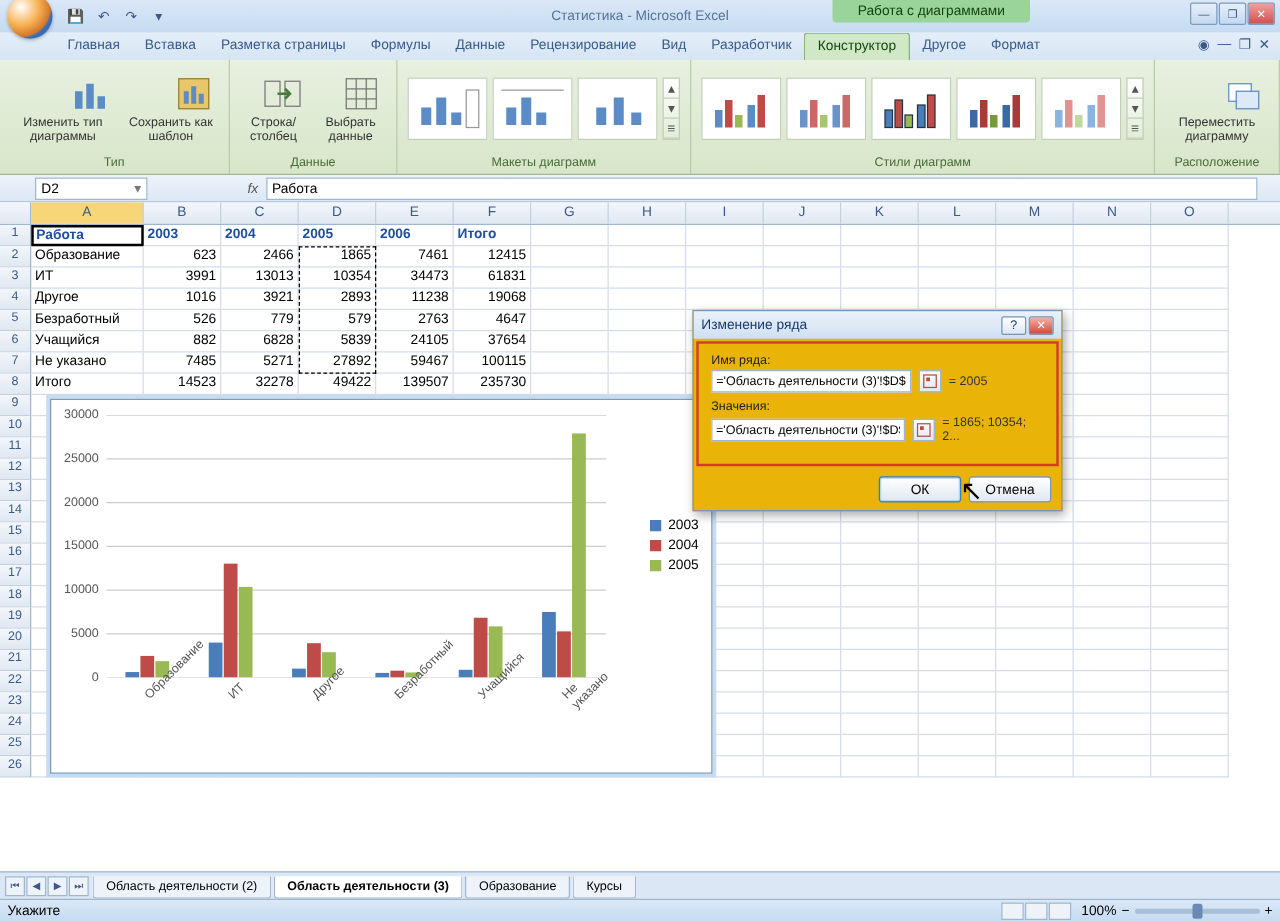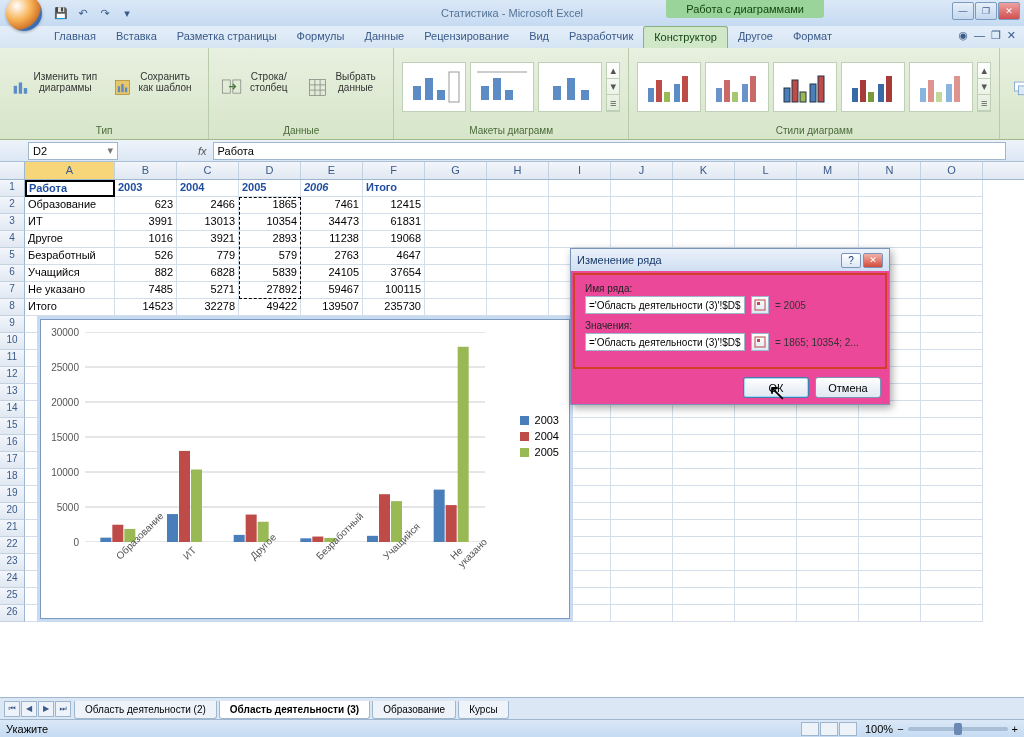--- a/index.html
+++ b/index.html
@@ -15,21 +15,21 @@
 .win-btn.close{background:linear-gradient(#f0a0a0,#d05050);color:#fff;}
 .tabs{height:22px;background:linear-gradient(#e4eef9,#d6e5f3);display:flex;padding-left:44px;position:relative;}
 .tab{padding:4px 10px;color:#3a5a8a;cursor:pointer;}
 .tab.active{background:#d0e8c8;border:1px solid #8ab080;border-bottom:none;border-radius:3px 3px 0 0;color:#13450f;}
 .help-min{position:absolute;right:8px;top:3px;display:flex;gap:6px;}
 .help-min span{color:#3a5a8a;cursor:pointer;}
 .ribbon{height:92px;background:linear-gradient(#e8f0e0,#d7e6c9);border-bottom:1px solid #a0b890;display:flex;}
 .rgroup{border-right:1px solid #b8ccac;padding:4px 8px 2px;display:flex;flex-direction:column;align-items:center;justify-content:space-between;}
 .rgroup-body{display:flex;gap:6px;align-items:center;height:70px;}
 .rgroup-label{font-size:10px;color:#4a6a3a;text-align:center;padding:1px 0;}
-.big-btn{display:flex;flex-direction:row;align-items:flex-start;gap:2px;cursor:pointer;padding:2px 4px;}
+.big-btn{display:flex;flex-direction:column;align-items:flex-end;gap:2px;cursor:pointer;padding:2px 4px;}
 .big-btn .ico{width:32px;height:32px;display:flex;align-items:center;justify-content:center;}
 .big-btn span{font-size:10px;color:#333;text-align:center;line-height:11px;}
 .gallery{display:flex;gap:4px;align-items:center;}
 .gal-item{width:64px;height:50px;background:#fff;border:1px solid #c0d0b8;display:flex;align-items:center;justify-content:center;cursor:pointer;}
 .gal-item svg{width:54px;height:38px;}
 .gal-scroll{width:14px;height:50px;background:linear-gradient(#fff,#e0ecd8);border:1px solid #c0d0b8;display:flex;flex-direction:column;}
 .gal-scroll div{flex:1;display:flex;align-items:center;justify-content:center;color:#555;border-bottom:1px solid #c0d0b8;cursor:pointer;}
 .namebox-bar{height:22px;background:linear-gradient(#eef3fa,#dbe7f4);border-bottom:1px solid #a9bfd6;display:flex;align-items:center;}
 .namebox{width:90px;height:18px;background:#fff;border:1px solid #9fb6cf;margin-left:28px;padding:0 4px;display:flex;align-items:center;justify-content:space-between;}
 .fx-label{margin-left:80px;color:#555;font-style:italic;}
@@ -49,21 +49,21 @@
 .marching{position:absolute;border:1.5px dashed #000;pointer-events:none;}
 .chart-obj{position:absolute;left:40px;top:157px;width:530px;height:300px;background:#fff;border:1px solid #7a9ac0;box-shadow:0 0 0 3px #c8dbf0;}
 .chart-plot{position:absolute;left:44px;top:12px;width:400px;height:210px;}
 .y-axis{position:absolute;left:0;top:12px;width:42px;height:210px;}
 .y-tick{position:absolute;right:4px;font-size:10px;color:#555;transform:translateY(-50%);}
 .x-labels{position:absolute;left:44px;top:226px;width:400px;height:60px;}
 .x-lab{position:absolute;font-size:10px;color:#555;transform:rotate(-45deg);transform-origin:top left;top:8px;}
 .legend{position:absolute;right:10px;top:90px;}
 .lg-item{display:flex;align-items:center;gap:6px;margin:4px 0;font-size:10px;}
 .lg-sw{width:9px;height:9px;}
-.dialog{position:absolute;left:570px;top:248px;width:320px;background:#ec4899;border:1px solid #7a95b8;box-shadow:2px 3px 8px rgba(0,0,0,.35);}
+.dialog{position:absolute;left:554px;top:248px;width:296px;background:#eab308;border:1px solid #7a95b8;box-shadow:2px 3px 8px rgba(0,0,0,.35);}
 .dlg-title{height:22px;background:linear-gradient(#eaf1fa,#cfe0f2);padding:3px 6px;color:#1a3a6a;display:flex;justify-content:space-between;align-items:center;}
 .dlg-close{display:flex;gap:2px;}
 .dlg-x{width:20px;height:15px;border:1px solid #7a95b8;background:linear-gradient(#f5b0a8,#d24a3a);color:#fff;text-align:center;font-size:9px;line-height:13px;border-radius:2px;cursor:pointer;}
 .dlg-q{width:20px;height:15px;border:1px solid #7a95b8;background:linear-gradient(#fff,#dce7f3);text-align:center;font-size:10px;line-height:13px;border-radius:2px;cursor:pointer;}
 .dlg-body{padding:8px 10px 10px;border:2px solid #d04028;margin:2px;}
 .dlg-row{margin-bottom:6px;}
 .dlg-lbl{font-size:10px;color:#222;margin-bottom:2px;}
 .dlg-field{display:flex;align-items:center;gap:6px;}
 .dlg-inp{width:160px;height:18px;border:1px solid #9fb6cf;background:#fff;padding:0 3px;font-size:10px;}
 .dlg-pick{width:18px;height:18px;border:1px solid #9fb6cf;background:linear-gradient(#fff,#e0e8f2);display:flex;align-items:center;justify-content:center;cursor:pointer;}
@@ -320,21 +320,21 @@
       <div class="col-h" style="width: 62px;">N</div>
       <div class="col-h" style="width: 62px;">O</div>
     </div>
   <div class="rows" id="rows">
       <div class="row">
         <div class="row-h">1</div>
         <div class="cell hdr active" style="width: 90px;">Работа</div>
         <div class="cell hdr" style="width: 62px;">2003</div>
         <div class="cell hdr" style="width: 62px;">2004</div>
         <div class="cell hdr" style="width: 62px;">2005</div>
-        <div class="cell hdr" style="width: 62px; font-style: italic;">2006</div>
+        <div class="cell hdr" style="width: 62px;">2006</div>
         <div class="cell hdr" style="width: 62px;">Итого</div>
         <div class="cell" style="width: 62px;"></div>
         <div class="cell" style="width: 62px;"></div>
         <div class="cell" style="width: 62px;"></div>
         <div class="cell" style="width: 62px;"></div>
         <div class="cell" style="width: 62px;"></div>
         <div class="cell" style="width: 62px;"></div>
         <div class="cell" style="width: 62px;"></div>
         <div class="cell" style="width: 62px;"></div>
         <div class="cell" style="width: 62px;"></div>

